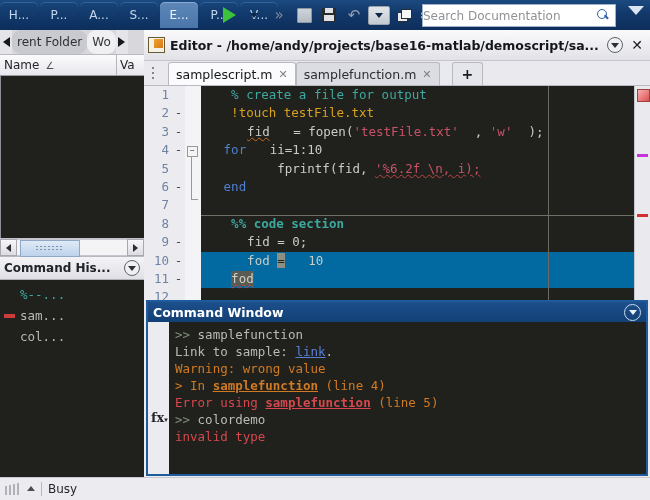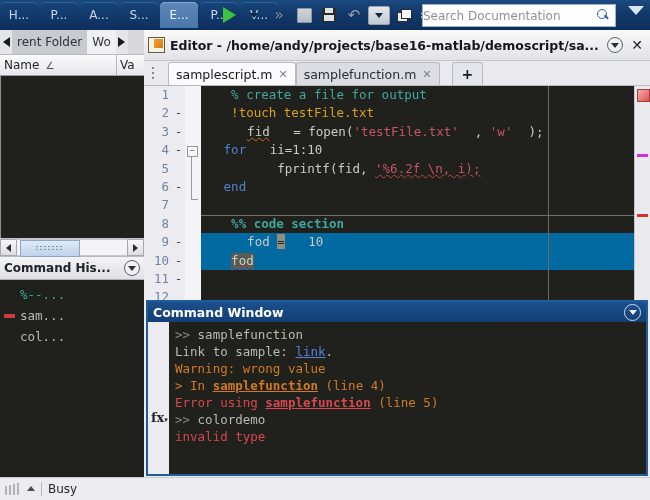--- a/index.html
+++ b/index.html
@@ -56,21 +56,21 @@
   .mag::before{content:"";position:absolute;left:0;top:0;width:8px;height:8px;border:1.6px solid #2f5fa8;border-radius:50%;}
   .mag::after{content:"";position:absolute;left:7px;top:7px;width:5px;height:1.6px;background:#2f5fa8;transform:rotate(45deg);}
   .ribbon-dd{position:absolute;right:6px;top:6px;width:0;height:0;border-top:9px solid #dbe6f3;border-left:8px solid transparent;border-right:8px solid transparent;}
 
   
   .leftcol{position:absolute;left:0;top:30px;width:144px;bottom:22px;background:#ececf0;}
   .lt-tabsrow{height:24px;display:flex;align-items:stretch;background:#d7d7dc;}
   .arrowbtn{width:12px;display:flex;align-items:center;justify-content:center;background:#e4e4e9;}
   .arrow-l{width:0;height:0;border-right:7px solid #15181c;border-top:5px solid transparent;border-bottom:5px solid transparent;}
   .arrow-r{width:0;height:0;border-left:7px solid #15181c;border-top:5px solid transparent;border-bottom:5px solid transparent;}
-  .lt-tab{display:flex;align-items:center;padding:0 5px;font-size:12px;color:#3e4category;white-space:nowrap;overflow:hidden;}
+  .lt-tab{display:flex;align-items:center;padding:0 5px;font-size:12px;color:#3e4category;white-space:nowrap;overflow:hidden;border-radius:9px;}
   .lt-tab.sel{background:#c9c9d0;color:#2e3136;font-weight:normal;}
   .lt-tab.unsel{background:#f0f0f3;color:#33363a;}
   .colhdr{height:20px;background:linear-gradient(180deg,#fbfbfd,#e7e7ec);border-top:1px solid #b9b9c0;border-bottom:1px solid #9b9ba2;display:flex;align-items:center;font-size:12px;color:#23262a;}
   .colhdr .c1{flex:1;padding-left:4px;display:flex;align-items:center;gap:6px;border-right:1px solid #b5b5bc;height:100%;}
   .colhdr .c2{width:24px;padding-left:3px;}
   .sortglyph{font-size:10px;color:#4a4d52;}
   .filelist{background:#20211d;height:162px;border-left:1px solid #8f8f98;}
   .hscroll{height:17px;background:#e6e6ea;display:flex;align-items:center;border-top:1px solid #c3c3ca;}
   .hs-arrow{width:15px;height:15px;display:flex;align-items:center;justify-content:center;background:linear-gradient(180deg,#f7f7fa,#dcdce2);border:1px solid #a8a8b0;}
   .hs-track{flex:1;height:15px;background:#f4f4f7;border-top:1px solid #c7c7cf;border-bottom:1px solid #c7c7cf;position:relative;}
@@ -338,20 +338,21 @@
       <div class="codetext" id="codeText">
         <div class="ruler"></div>
       <div class="ln">    <span class="cmt">% create a file for output</span></div>
           <div class="ln">    <span class="shell">!touch testFile.txt</span></div>
           <div class="ln">    <span class="id wavy">fid</span><span class="id"> = fopen(</span><span class="str">'testFile.txt'</span><span class="id">, </span><span class="str">'w'</span><span class="id">);</span></div>
           <div class="ln">   <span class="kw">for</span><span class="id"> ii=1:10</span></div>
           <div class="ln">        <span class="id">fprintf(fid, </span><span class="str wavyr">'%6.2f \n, i);</span></div>
           <div class="ln">   <span class="kw">end</span></div>
           <div class="ln"></div>
           <div class="ln">    <span class="sec">%% code section</span></div>
+          <div class="ln">    <span class="id">fid = 0;</span></div>
           <div class="ln hl-line">    <span class="id">fod </span><span class="matchpair">=</span><span class="id"> 10</span></div>
           <div class="ln hl-line">    <span class="selbox wavyr">fod</span></div>
           <div class="ln"></div>
           <div class="codesep" style="top: 128.8px;"></div>
         </div>
       <div class="rightgut" id="rightGut">
         <div class="statsq"></div>
       <div class="mk" style="top: 68px; background: rgb(200, 50, 220);"></div>
           <div class="mk" style="top: 128px; background: rgb(214, 47, 47);"></div>
         </div>

